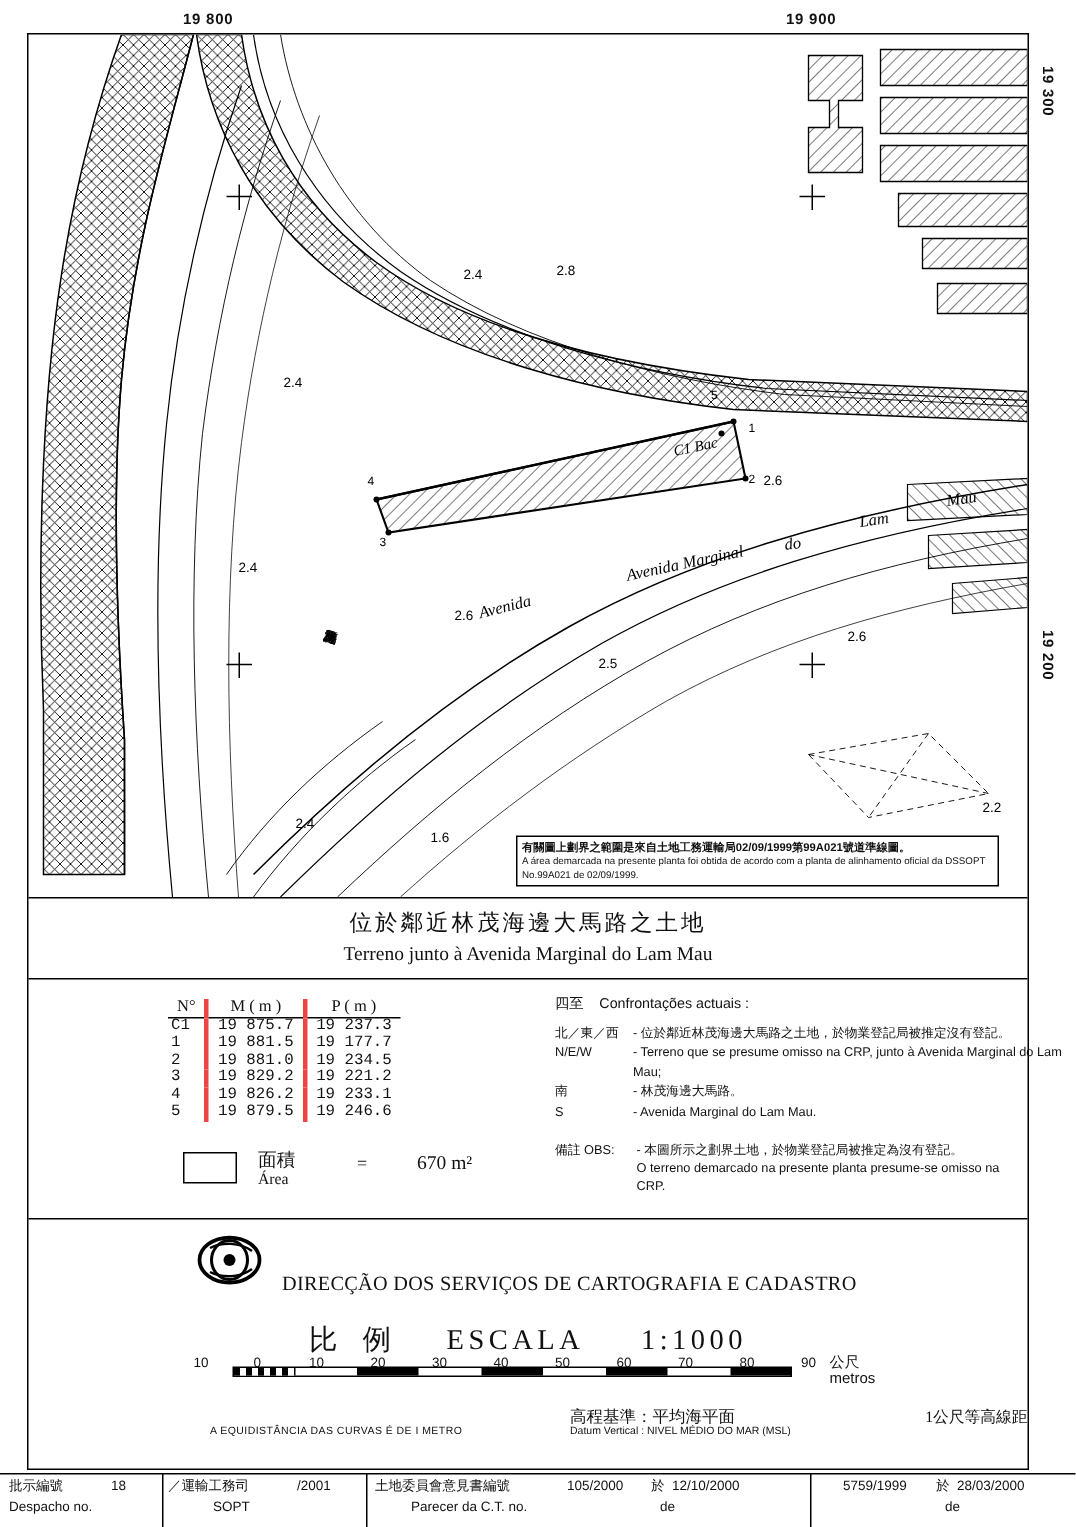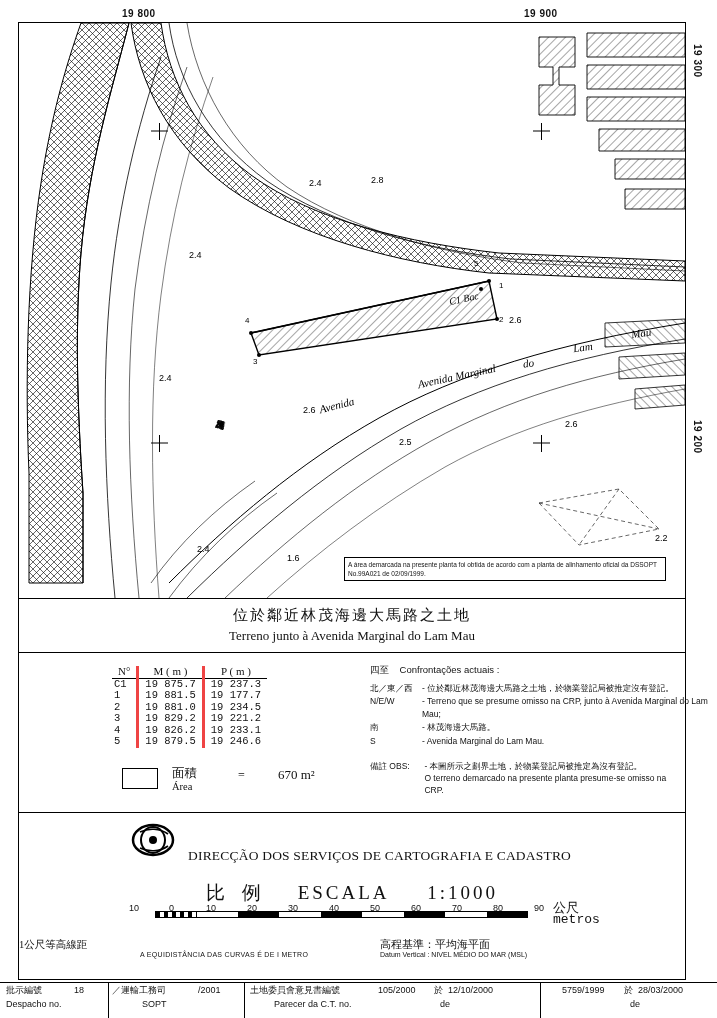--- a/index.html
+++ b/index.html
@@ -59,23 +59,23 @@
   .dept-cn{position:absolute;left:195px;top:822px;font-size:19px;letter-spacing:12px;}
   .dept-pt{position:absolute;left:188px;top:848px;font-size:13.5px;letter-spacing:.2px;}
   .logo{position:absolute;left:130px;top:820px;width:46px;height:40px;}
 
   .scale-line{position:absolute;width:666px;left:19px;text-align:center;font-size:19px;letter-spacing:3px;top:880px;}
   .scale-line .sp{letter-spacing:6px;}
   .sbar{position:absolute;left:155px;top:911px;width:373px;height:7px;border:1px solid #000;box-sizing:border-box;background:#fff;}
   .sbar .blk{position:absolute;top:0;height:5px;background:#000;}
   .sbar-ticks{position:absolute;left:120px;top:903px;width:450px;height:12px;font-family:"Liberation Sans",sans-serif;font-size:9px;}
   .sbar-ticks span{position:absolute;}
-  .metros{position:absolute;left:553px;top:903px;font-family:Liberation Mono, monospace;font-size:13px;line-height:11px;text-align:left;}
-
-  .eq1{position:absolute;width:666px;left:19px;text-align:left;top:938px;font-size:10.5px;}
+  .metros{position:absolute;left:553px;top:903px;font-family:Liberation Sans, sans-serif;font-size:10px;line-height:11px;text-align:left;}
+
+  .eq1{position:absolute;width:666px;left:19px;text-align:right;top:938px;font-size:10.5px;}
   .eq2{position:absolute;left:140px;top:951px;font-family:"Liberation Sans",sans-serif;font-size:7px;letter-spacing:.3px;}
   .datum1{position:absolute;left:380px;top:937px;font-size:11px;}
   .datum2{position:absolute;left:380px;top:951px;font-family:"Liberation Sans",sans-serif;font-size:7px;}
 
   
   .footer{position:absolute;left:0;top:982px;width:717px;height:36px;font-family:"Liberation Sans",sans-serif;font-size:9px;}
   .footer .cell{position:absolute;line-height:11px;}
   .fline{position:absolute;background:#000;}
 </style>
 </head>
@@ -188,20 +188,21 @@
 
     <div class="maptext it" style="left:430px;top:270px;font-size:10px;transform:rotate(-12deg);">C1 Bac</div>
     <div class="maptext" style="left:455px;top:236px;font-size:8px;">5</div>
     <div class="maptext" style="left:480px;top:258px;font-size:8px;">1</div>
     <div class="maptext" style="left:480px;top:292px;font-size:8px;">2</div>
     <div class="maptext" style="left:226px;top:293px;font-size:8px;">4</div>
     <div class="maptext" style="left:234px;top:334px;font-size:8px;">3</div>
   </div>
 
   <div class="note-box">
+    <div class="l1">有關圖上劃界之範圍是來自土地工務運輸局02/09/1999第99A021號道準線圖。</div>
     <div class="l2">A área demarcada na presente planta foi obtida de acordo com a planta de alinhamento oficial da DSSOPT No.99A021 de 02/09/1999.</div>
   </div>
 
   <div class="hr" style="top:598px;"></div>
 
   <div class="title-cn" style="top:606px;">位於鄰近林茂海邊大馬路之土地</div>
   <div class="title-pt" style="top:628px;">Terreno junto à Avenida Marginal do Lam Mau</div>
 
   <div class="hr" style="top:652px;"></div>
 

